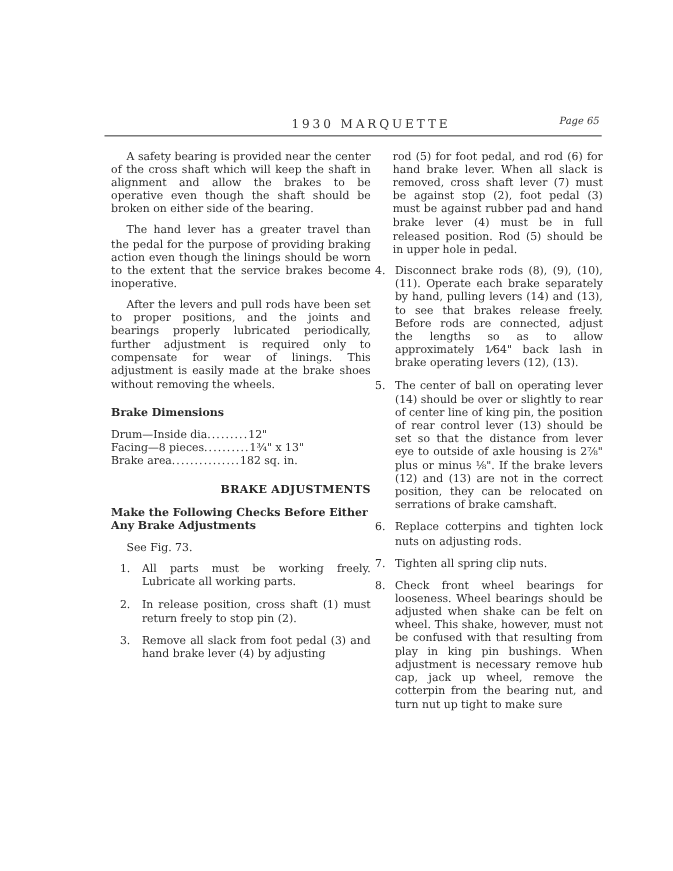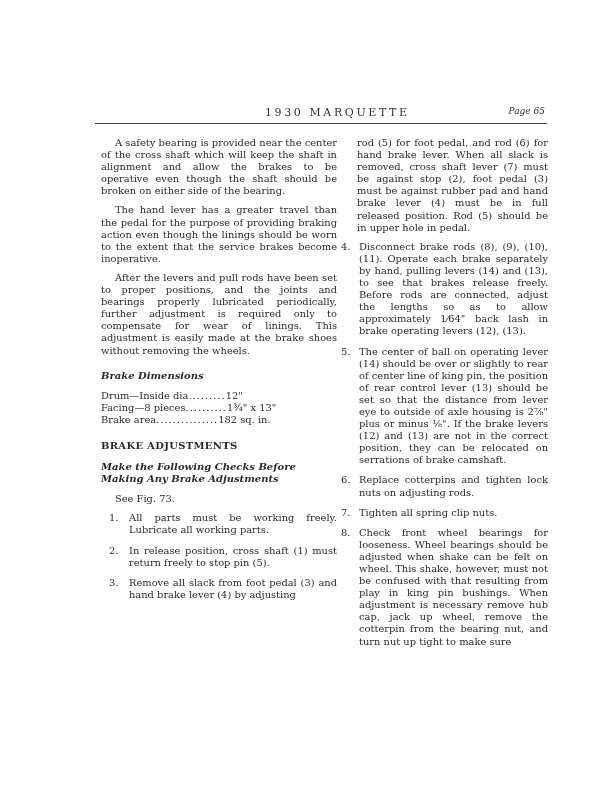--- a/index.html
+++ b/index.html
@@ -8,22 +8,22 @@
   .page-header { position: absolute; left: 95px; top: 106px; width: 452px; height: 16px; }
   .header-title { position: absolute; left: 170px; top: 0; font-size: 11px; letter-spacing: 2.6px; color: #333; }
   .header-page { position: absolute; right: 2px; top: 0; font-size: 9px; font-style: italic; color: #333; }
   .header-rule { position: absolute; left: 95px; top: 123px; width: 452px; height: 1.3px; background: #444; }
 
   .col { position: absolute; top: 137px; width: 238px; font-size: 9.9px; line-height: 12.1px; }
   .col-left { left: 101px; width: 236px; }
   .col-right { left: 357px; width: 191px; }
   p { margin: 0 0 7px 0; text-align: justify; text-indent: 14px; }
   .col-right p.cont { text-indent: 0; }
-  h3 { font-size: 10px; font-weight: bold; margin: 13px 0 8px 0; font-style: italic; }
-  h2 { font-size: 10px; font-weight: bold; text-align: left; margin: 14px 0 9px 0; letter-spacing: 0.3px; }
+  h3 { font-size: 10px; font-weight: bold; margin: 13px 0 8px 0; }
+  h2 { font-size: 10px; font-weight: bold; text-align: right; margin: 14px 0 9px 0; letter-spacing: 0.3px; }
   .dims { margin: 0 0 0 0; }
   .dim-row { display: flex; white-space: nowrap; overflow: hidden; }
   .dim-label { }
   .dim-dots { letter-spacing: 1px; }
   .dim-value { }
   .see-fig { text-indent: 14px; margin: 0 0 7px 0; }
   ol { list-style: none; margin: 0; padding: 0; }
   .item { position: relative; padding-left: 28px; text-indent: -20px; text-align: justify; margin: 0 0 8px 0; }
   .item-num { display: inline-block; width: 20px; text-indent: 0; }
   .col-right .item { padding-left: 18px; text-indent: -18px; margin-left: -16px; }
@@ -56,26 +56,26 @@
       <span class="dim-value">1¾" x 13"</span>
     </div>
     <div class="dim-row">
       <span class="dim-label">Brake area</span>
       <span class="dim-dots">...............</span>
       <span class="dim-value">182 sq. in.</span>
     </div>
   </div>
 
   <h2>BRAKE ADJUSTMENTS</h2>
-  <h3 style="margin-top:0">Make the Following Checks Before Making Any Brake Adjustments</h3>
+  <h3 style="margin-top:0">Make the Following Checks Before Either Any Brake Adjustments</h3>
   <div class="see-fig">See Fig. 73.</div>
 
   <ol>
     <li class="item"><span class="item-num">1.</span><span>All parts must be working freely. Lubricate all working parts.</span></li>
-    <li class="item"><span class="item-num">2.</span><span>In release position, cross shaft (1) must return freely to stop pin (5).</span></li>
+    <li class="item"><span class="item-num">2.</span><span>In release position, cross shaft (1) must return freely to stop pin (2).</span></li>
     <li class="item"><span class="item-num">3.</span><span>Remove all slack from foot pedal (3) and hand brake lever (4) by adjusting</span></li>
   </ol>
 </div>
 
 <div class="col col-right">
   <p class="cont">rod (5) for foot pedal, and rod (6) for hand brake lever. When all slack is removed, cross shaft lever (7) must be against stop (2), foot pedal (3) must be against rubber pad and hand brake lever (4) must be in full released position. Rod (5) should be in upper hole in pedal.</p>
   <ol>
     <li class="item"><span class="item-num">4.</span><span>Disconnect brake rods (8), (9), (10), (11). Operate each brake separately by hand, pulling levers (14) and (13), to see that brakes release freely. Before rods are connected, adjust the lengths so as to allow approximately 1⁄64" back lash in brake operating levers (12), (13).</span></li>
     <li class="item"><span class="item-num">5.</span><span>The center of ball on operating lever (14) should be over or slightly to rear of center line of king pin, the position of rear control lever (13) should be set so that the distance from lever eye to outside of axle housing is 2⅞" plus or minus ⅛". If the brake levers (12) and (13) are not in the correct position, they can be relocated on serrations of brake camshaft.</span></li>
     <li class="item"><span class="item-num">6.</span><span>Replace cotterpins and tighten lock nuts on adjusting rods.</span></li>

